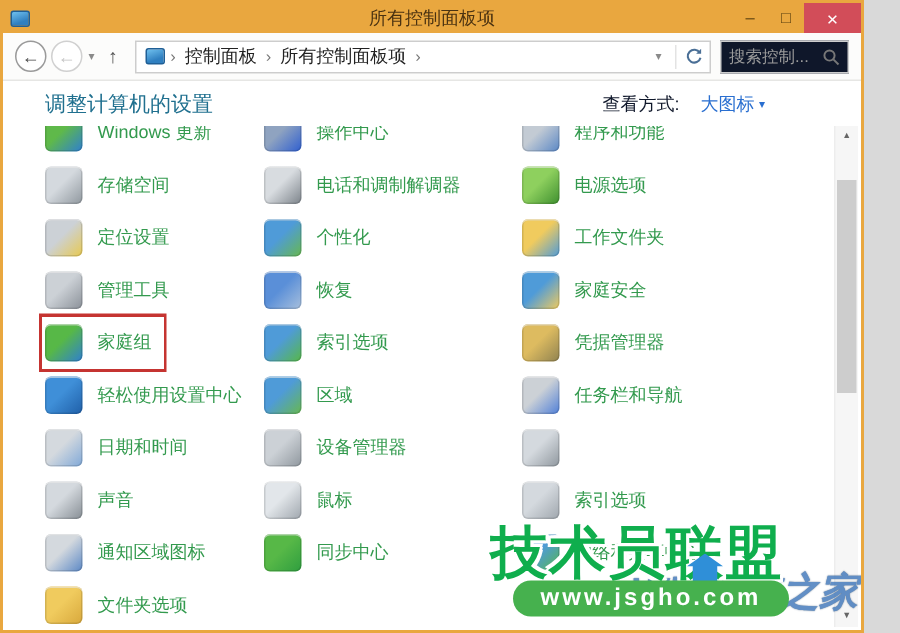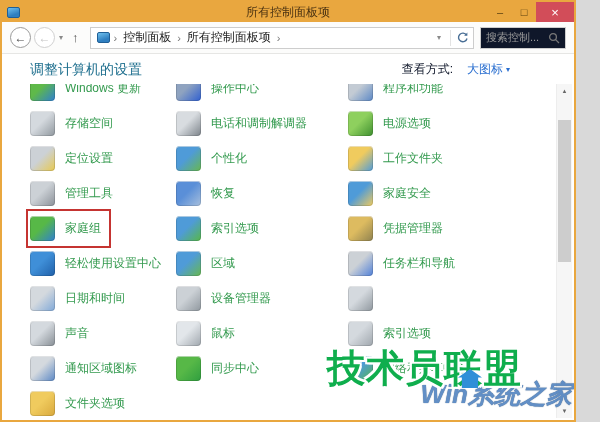--- a/index.html
+++ b/index.html
@@ -284,14 +284,17 @@
 
   <div class="scrollbar">
     <div class="scroll-arrow up">▲</div>
     <div class="scroll-thumb"></div>
     <div class="scroll-arrow down">▼</div>
   </div>
 
   <div class="wm-shadow-text">Win系统之家</div>
   <div class="wm-title">技术员联盟</div>
   <div class="wm-house"></div>
+  <div class="wm-bar">
+    <span class="wm-url">www.jsgho.com</span>
+  </div>
 
 </div>
 
 </body></html>

